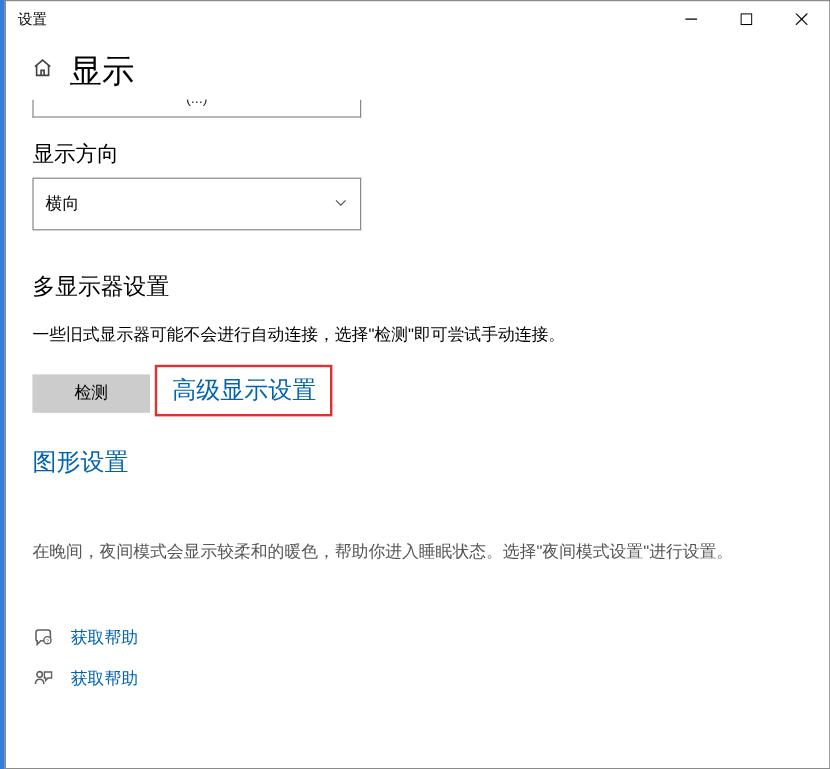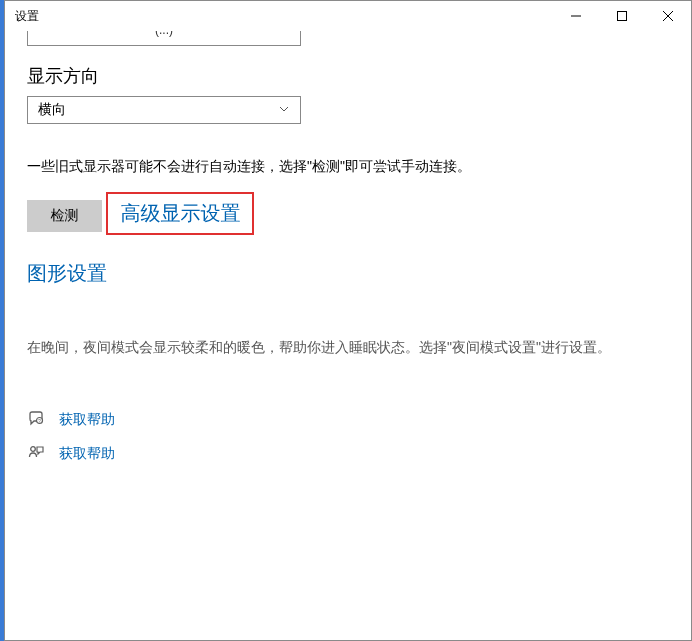--- a/index.html
+++ b/index.html
@@ -64,21 +64,21 @@
       font-size: 12px;
       color: #333;
     }
     .field-label {
       font-size: 18px;
       margin-bottom: 8px;
       color: #000;
     }
     .dropdown {
       width: 274px;
-      height: 28px;
+      height: 44px;
       border: 1px solid #888;
       display: flex;
       align-items: center;
       padding: 0 10px;
       justify-content: space-between;
       font-size: 14px;
       margin-bottom: 34px;
     }
     .dropdown .chev svg { width: 12px; height: 12px; }
     .section-heading {
@@ -88,21 +88,21 @@
       color: #000;
     }
     .desc {
       font-size: 14px;
       color: #000;
       margin-bottom: 16px;
     }
     .gray-btn {
       background: #cccccc;
       border: none;
-      width: 75px;
+      width: 98px;
       height: 32px;
       font-size: 14px;
       font-family: inherit;
       margin-bottom: 28px;
       cursor: pointer;
     }
     .link {
       color: #0063b1;
       font-size: 20px;
       text-decoration: none;
@@ -120,21 +120,21 @@
     .sleep-desc {
       font-size: 14px;
       color: #555;
       margin-top: 18px;
     }
     .footer-links {
       margin-top: 54px;
     }
     .footer-link {
       display: flex;
-      align-items: flex-start;
+      align-items: center;
       gap: 14px;
       margin-bottom: 16px;
     }
     .footer-link .icon { width: 18px; color: #606060; display:flex; align-items:center; justify-content:center;}
     .footer-link .icon svg { width: 16px; height: 16px; }
     .footer-link .txt { color: #0063b1; font-size: 14px; }
   </style>
 </head>
 <body>
 
@@ -154,37 +154,48 @@
       </div>
       <div class="tb-btn">
         <svg viewBox="0 0 10 10">
             <line x1="0" y1="0" x2="10" y2="10" stroke="#000" stroke-width="1"></line>
             <line x1="10" y1="0" x2="0" y2="10" stroke="#000" stroke-width="1"></line>
           </svg>
       </div>
     </div>
   </div>
 
+  <div class="header-row">
+    <span class="home-icon">
+      <svg viewBox="0 0 16 16" fill="none" stroke="#444" stroke-width="1.3">
+        <path d="M2 7 L8 2 L14 7"></path>
+        <path d="M3.3 6 V14 H12.7 V6"></path>
+        <path d="M6.8 14 V10 H9.2 V14"></path>
+      </svg>
+    </span>
+    <span class="page-title">显示</span>
+  </div>
 
   <div class="content">
 
     <div class="cut-box">
       <span class="cut-box-text">(...)</span>
     </div>
 
     <div class="field-label">显示方向</div>
     <div class="dropdown">
       <span>横向</span>
       <span class="chev">
         <svg viewBox="0 0 12 12">
             <polyline points="2,4 6,8 10,4" fill="none" stroke="#555" stroke-width="1"></polyline>
           </svg>
       </span>
     </div>
 
+    <div class="section-heading">多显示器设置</div>
     <div class="desc">一些旧式显示器可能不会进行自动连接，选择"检测"即可尝试手动连接。</div>
     <button class="gray-btn">检测</button>
 
     <div class="highlight-box">
       <a class="link">高级显示设置</a>
     </div>
     <div class="link-block">
       <a class="link">图形设置</a>
     </div>
 

